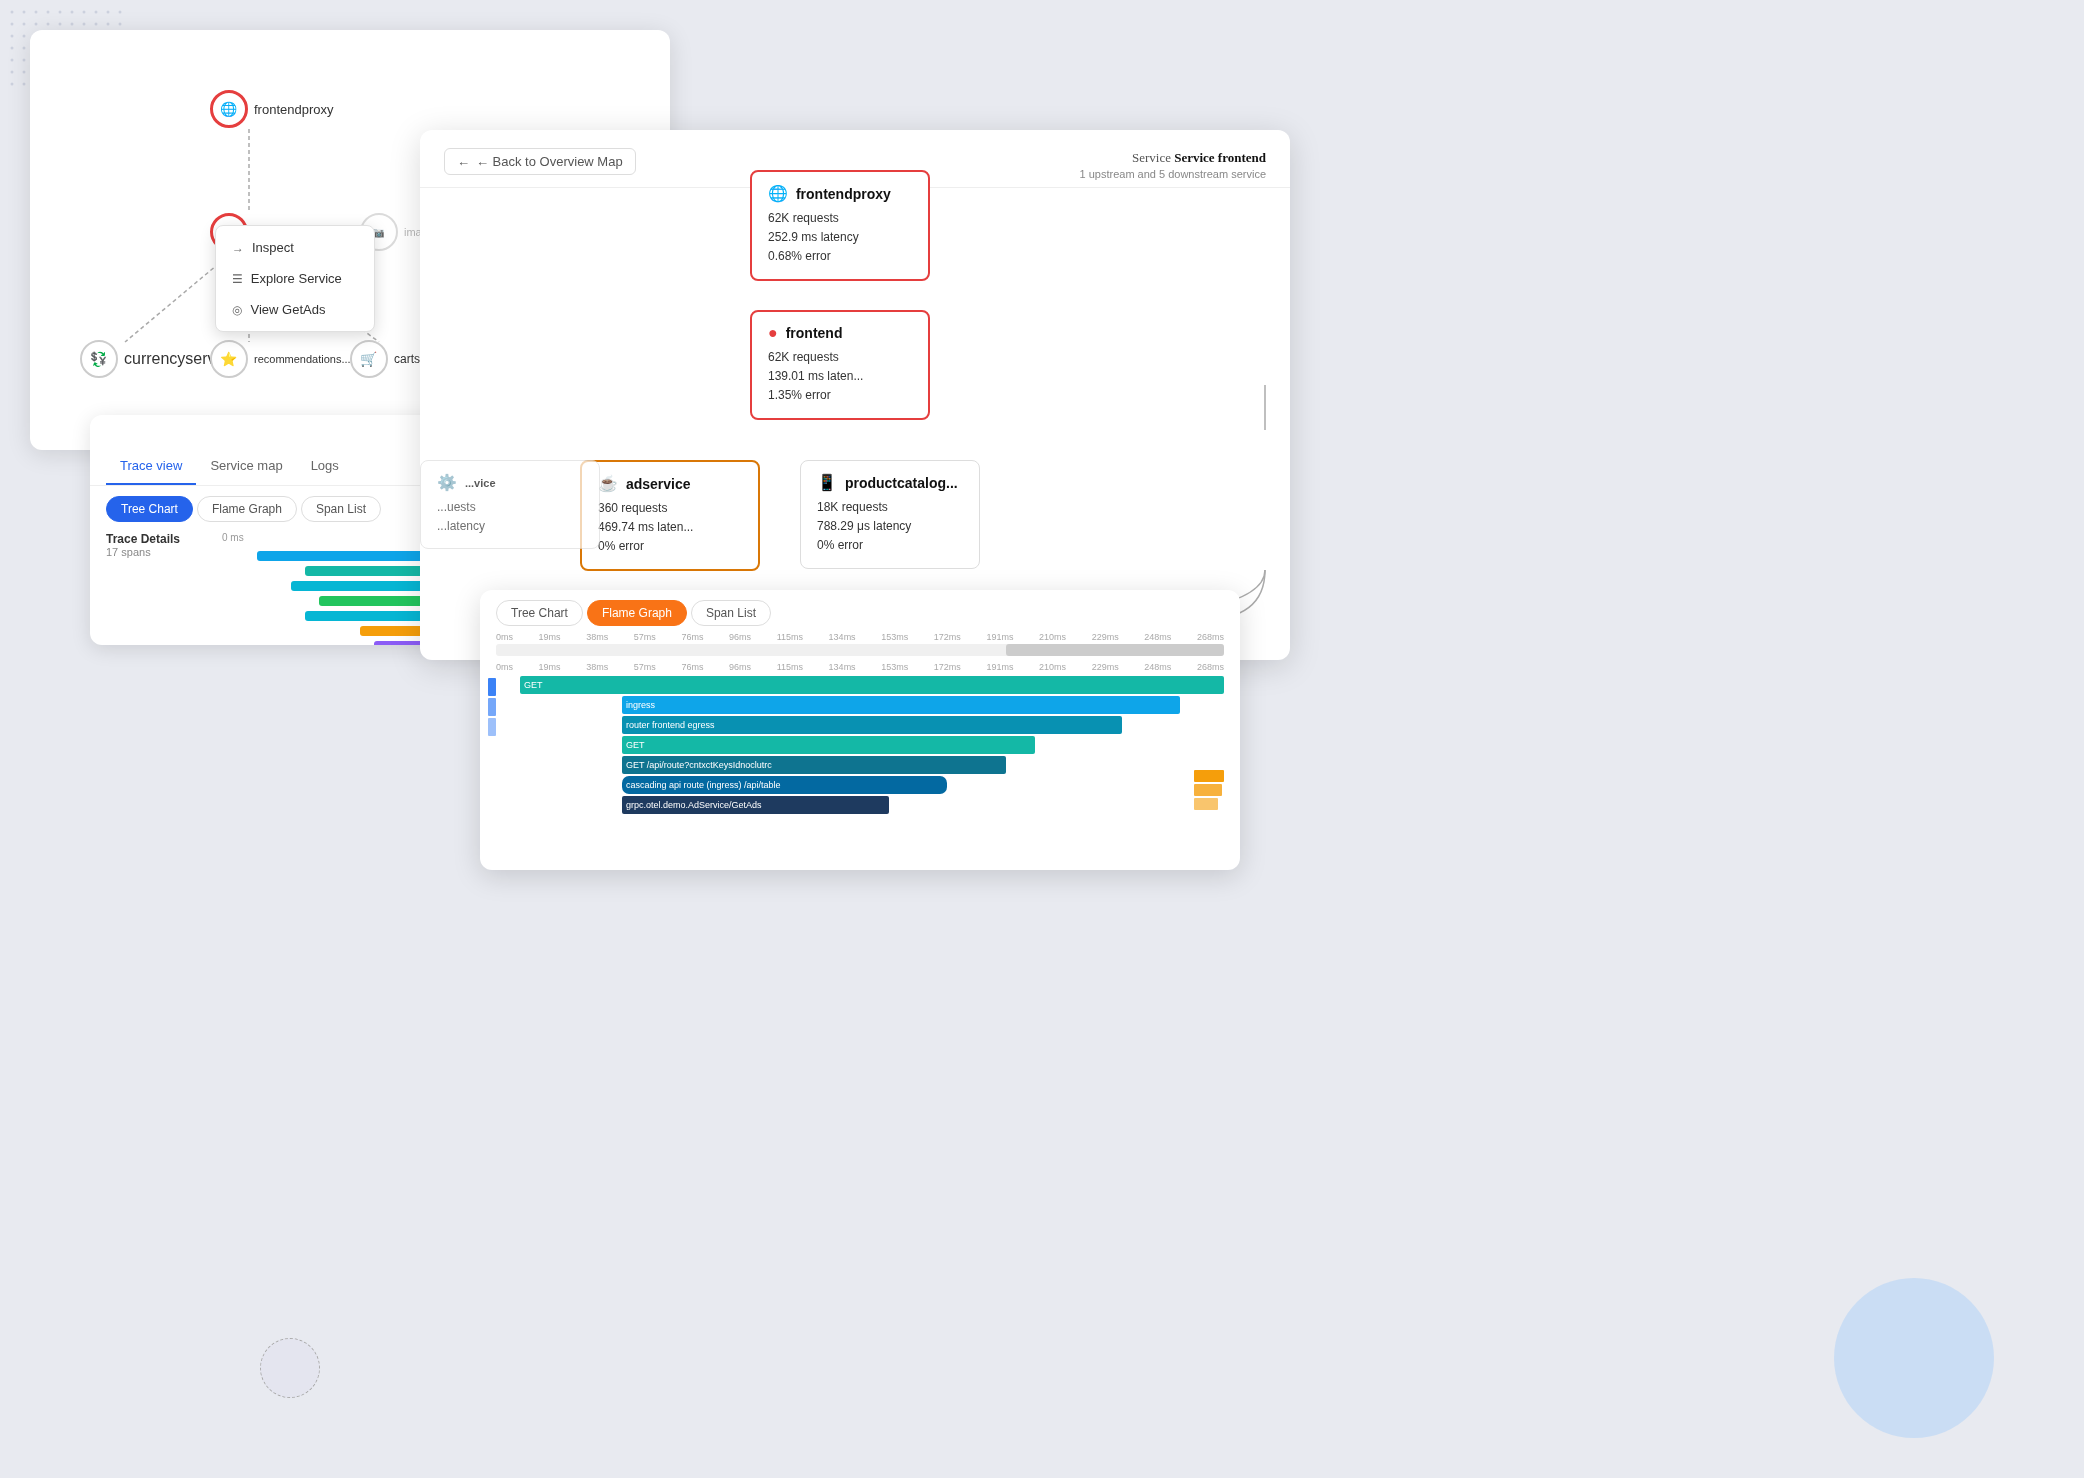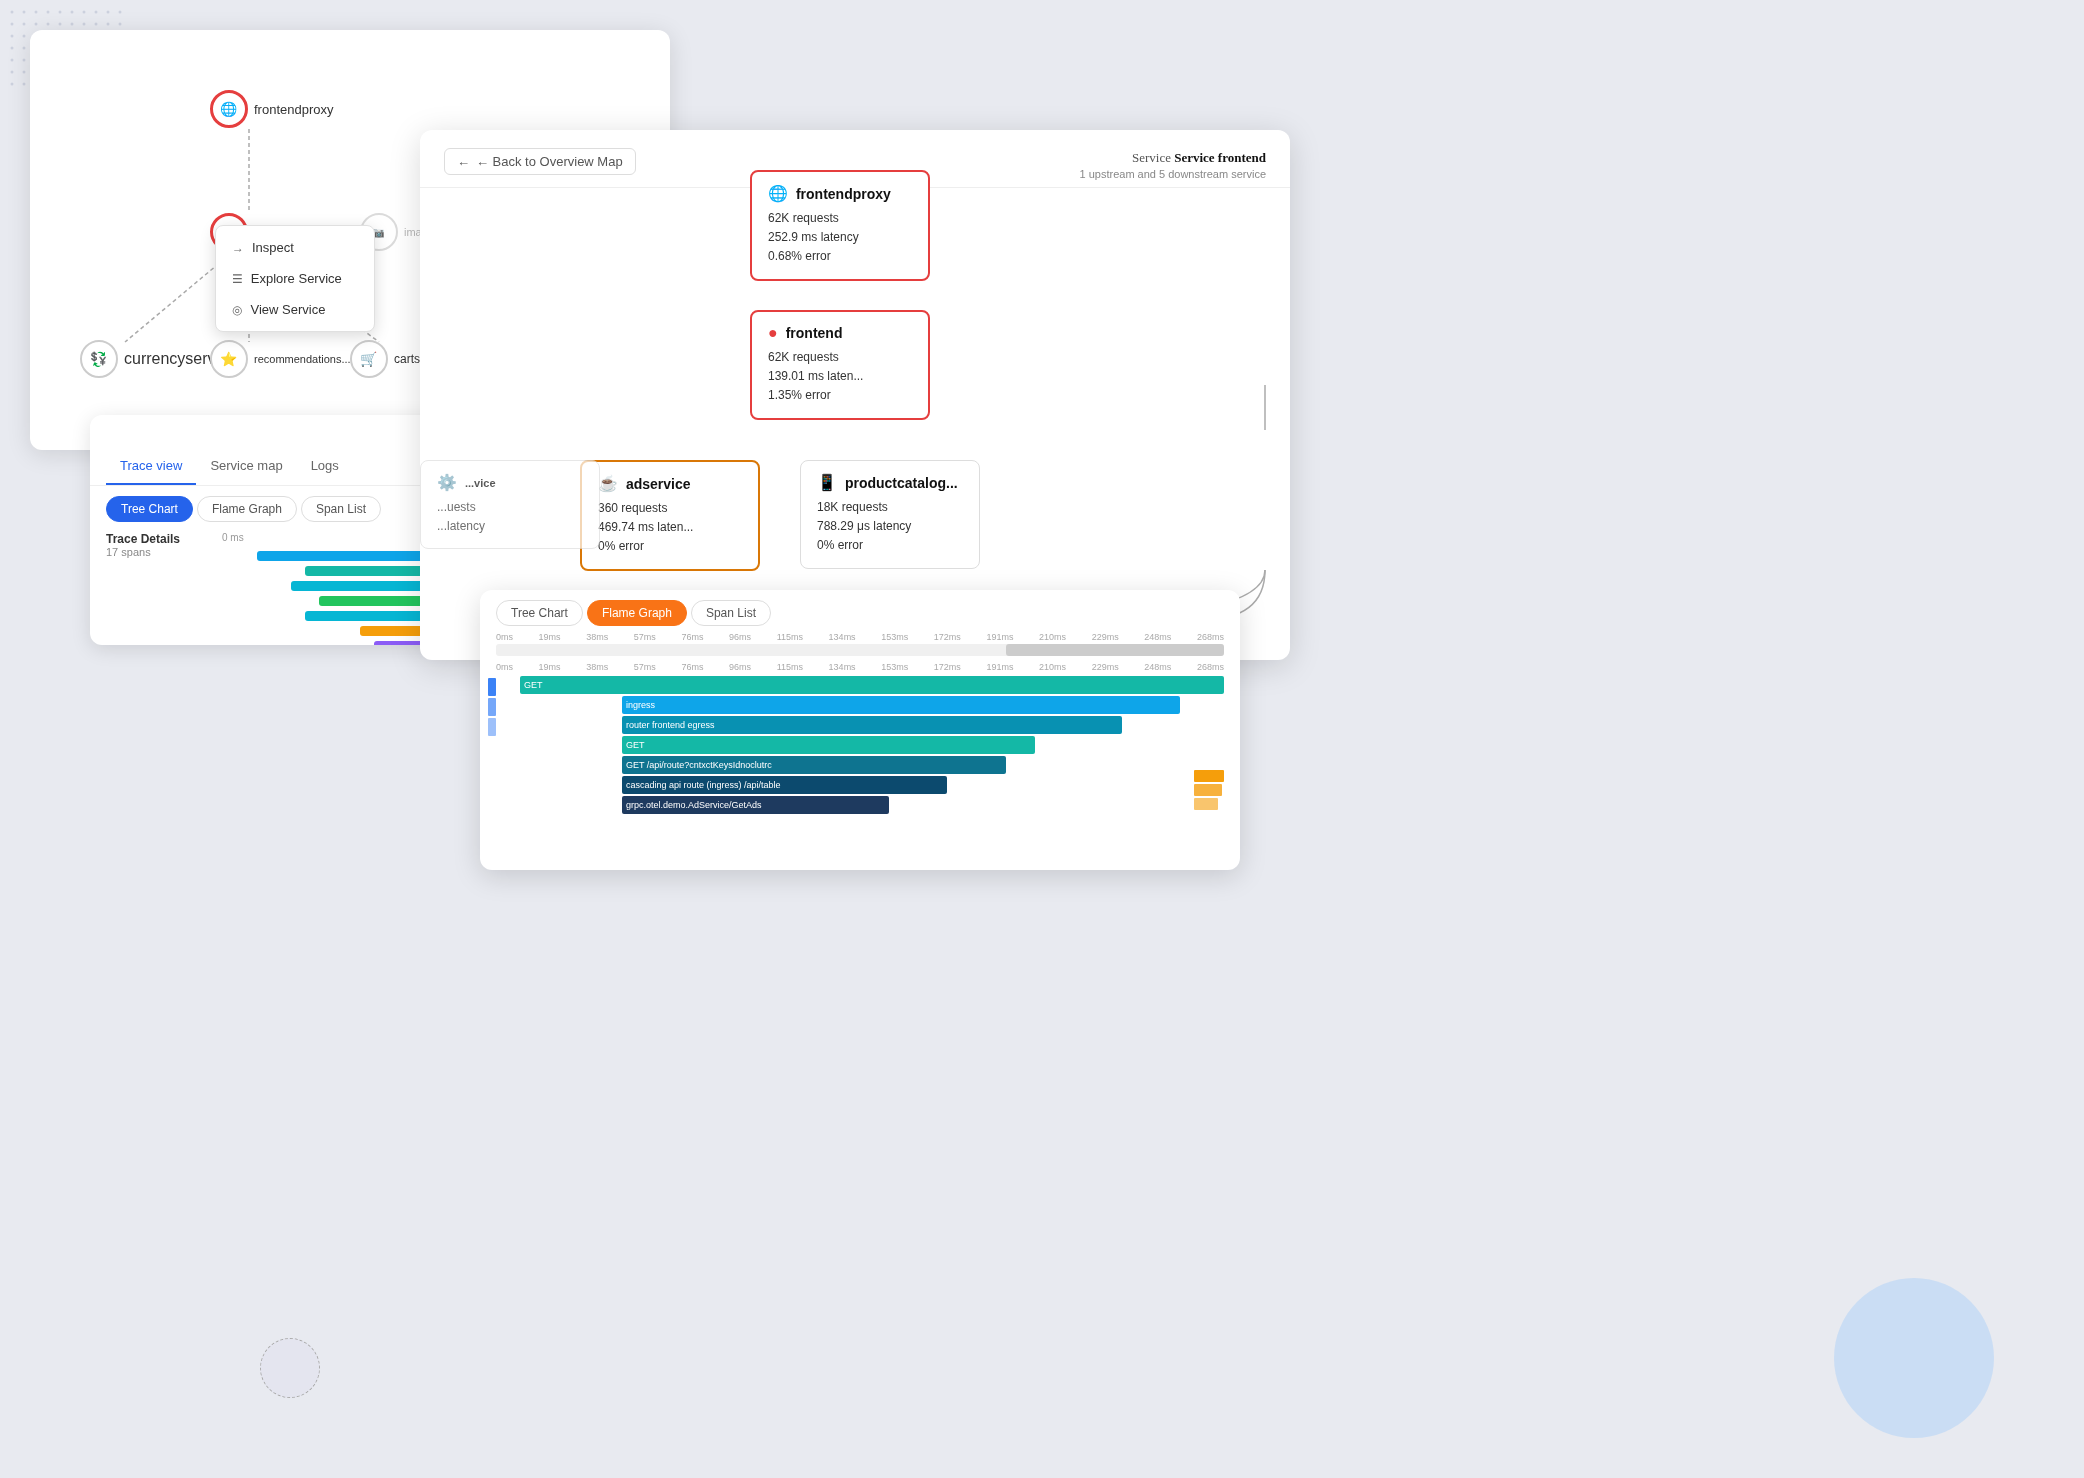--- a/index.html
+++ b/index.html
@@ -479,21 +479,21 @@
       <div class="context-menu-item">
         <span class="menu-icon">→</span>
         <span>Inspect</span>
       </div>
       <div class="context-menu-item">
         <span class="menu-icon">☰</span>
         <span>Explore Service</span>
       </div>
       <div class="context-menu-item">
         <span class="menu-icon">◎</span>
-        <span>View Service</span>
+        <span>View GetAds</span>
       </div>
     </div>
   </div>
 </div>
 
 <div class="panel-service-detail">
   <div class="detail-header" style="position:relative;">
     <button class="back-btn">
       <span>←</span>
       <span>← Back to Overview Map</span>
@@ -696,21 +696,21 @@
     </div>
     <div class="flame-row" style="background:#0891b2;width:calc(72% - 24px);margin-left:calc(14% + 24px);">
       <span>router frontend egress</span>
     </div>
     <div class="flame-row" style="background:#14b8a6;width:calc(60% - 24px);margin-left:calc(14% + 24px);">
       <span>GET</span>
     </div>
     <div class="flame-row" style="background:#0e7490;width:calc(56% - 24px);margin-left:calc(14% + 24px);">
       <span>GET /api/route?cntxctKeysIdnoclutrc</span>
     </div>
-    <div class="flame-row" style="background:#0c4a6e;width:calc(48% - 24px);margin-left:calc(14% + 24px);">
+    <div class="flame-row" style="background:#0369a1;width:calc(48% - 24px);margin-left:calc(14% + 24px);border-radius:7px;">
       <span>cascading api route (ingress) /api/table</span>
     </div>
     <div class="flame-row" style="background:#1e3a5f;width:calc(40% - 24px);margin-left:calc(14% + 24px);align-items:center;">
       <span>grpc.otel.demo.AdService/GetAds</span>
     </div>
 
     <div style="position:absolute;right:16px;bottom:4px;display:flex;flex-direction:column;gap:2px;">
       <div style="background:#f59e0b;height:12px;width:30px;border-radius:1px;"></div>
       <div style="background:#f59e0b;height:12px;width:28px;border-radius:1px;opacity:0.8;"></div>
       <div style="background:#f59e0b;height:12px;width:24px;border-radius:1px;opacity:0.6;"></div>

